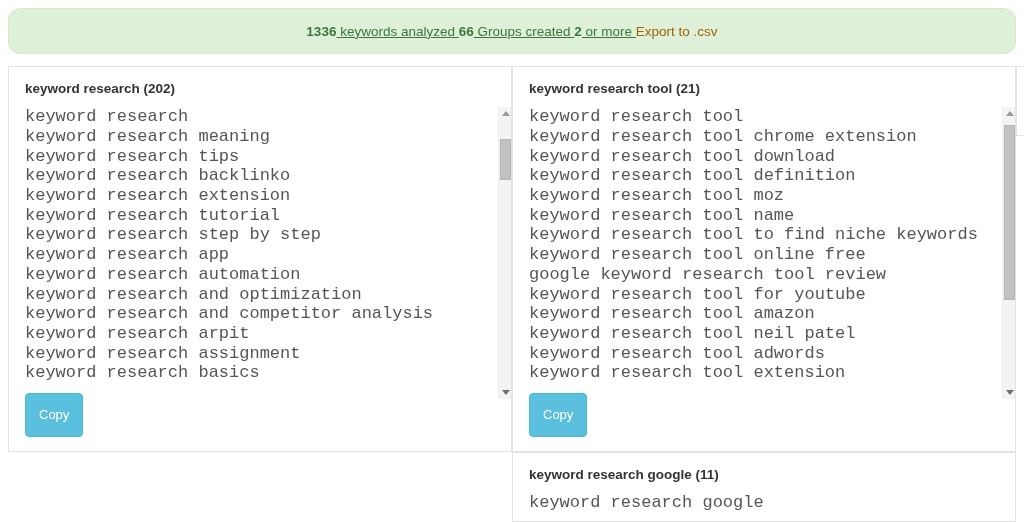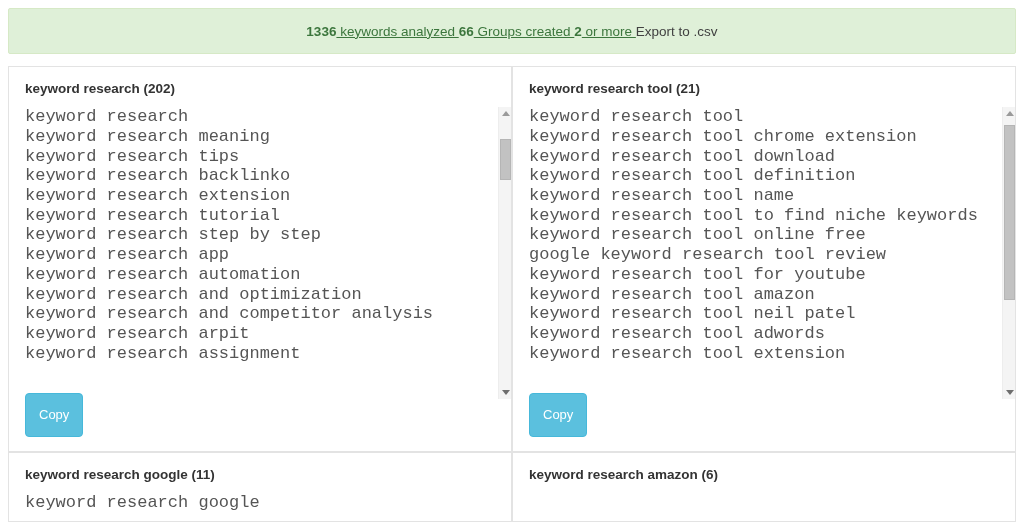--- a/index.html
+++ b/index.html
@@ -27,45 +27,46 @@
   
   .alert-bar {
     position: absolute;
     left: 8px;
     top: 8px;
     width: 1008px;
     height: 46px;
     box-sizing: border-box;
     background: #dff0d8;
     border: 1px solid #d6e9c6;
-    border-radius: 2px;
+    border-radius: 12px;
     display: flex;
     align-items: center;
     justify-content: center;
     color: #3c763d;
     font-size: 13.5px;
   }
   .alert-bar .seg { white-space: pre; text-decoration: underline; }
   .alert-bar .num { font-weight: bold; color: #3c763d; }
   .alert-bar .csv-link {
-    color: #404040;
+    color: #a16207;
     text-decoration: none;
     cursor: pointer;
   }
 
   
   .grid {
     position: absolute;
     left: 8px;
     top: 66px;
     width: 1008px;
     height: 456px;
     display: flex;
     flex-wrap: wrap;
     align-content: flex-start;
+    flex-direction: column;
   }
 
   .card {
     box-sizing: border-box;
     width: 504px;
     background: #ffffff;
     border: 1px solid #e3e3e3;
     position: relative;
     overflow: hidden;
   }
@@ -182,20 +183,21 @@
         <div class="kw-item">keyword research backlinko</div>
         <div class="kw-item">keyword research extension</div>
         <div class="kw-item">keyword research tutorial</div>
         <div class="kw-item">keyword research step by step</div>
         <div class="kw-item">keyword research app</div>
         <div class="kw-item">keyword research automation</div>
         <div class="kw-item">keyword research and optimization</div>
         <div class="kw-item">keyword research and competitor analysis</div>
         <div class="kw-item">keyword research arpit</div>
         <div class="kw-item">keyword research assignment</div>
+        <div class="kw-item">keyword research basics</div>
         <div class="scrollbar">
           <div class="sb-arrow up">
               <i></i>
             </div>
           <div class="sb-thumb" style="top: 11%; height: 14%;"></div>
           <div class="sb-arrow down">
               <i></i>
             </div>
         </div>
       </div>
@@ -204,20 +206,21 @@
       </div>
     </div>
 
     <div class="card tall">
       <div class="card-title">keyword research tool (21)</div>
       <div class="kw-list">
         <div class="kw-item">keyword research tool</div>
         <div class="kw-item">keyword research tool chrome extension</div>
         <div class="kw-item">keyword research tool download</div>
         <div class="kw-item">keyword research tool definition</div>
+        <div class="kw-item">keyword research tool moz</div>
         <div class="kw-item">keyword research tool name</div>
         <div class="kw-item">keyword research tool to find niche keywords</div>
         <div class="kw-item">keyword research tool online free</div>
         <div class="kw-item">google keyword research tool review</div>
         <div class="kw-item">keyword research tool for youtube</div>
         <div class="kw-item">keyword research tool amazon</div>
         <div class="kw-item">keyword research tool neil patel</div>
         <div class="kw-item">keyword research tool adwords</div>
         <div class="kw-item">keyword research tool extension</div>
         <div class="scrollbar">

